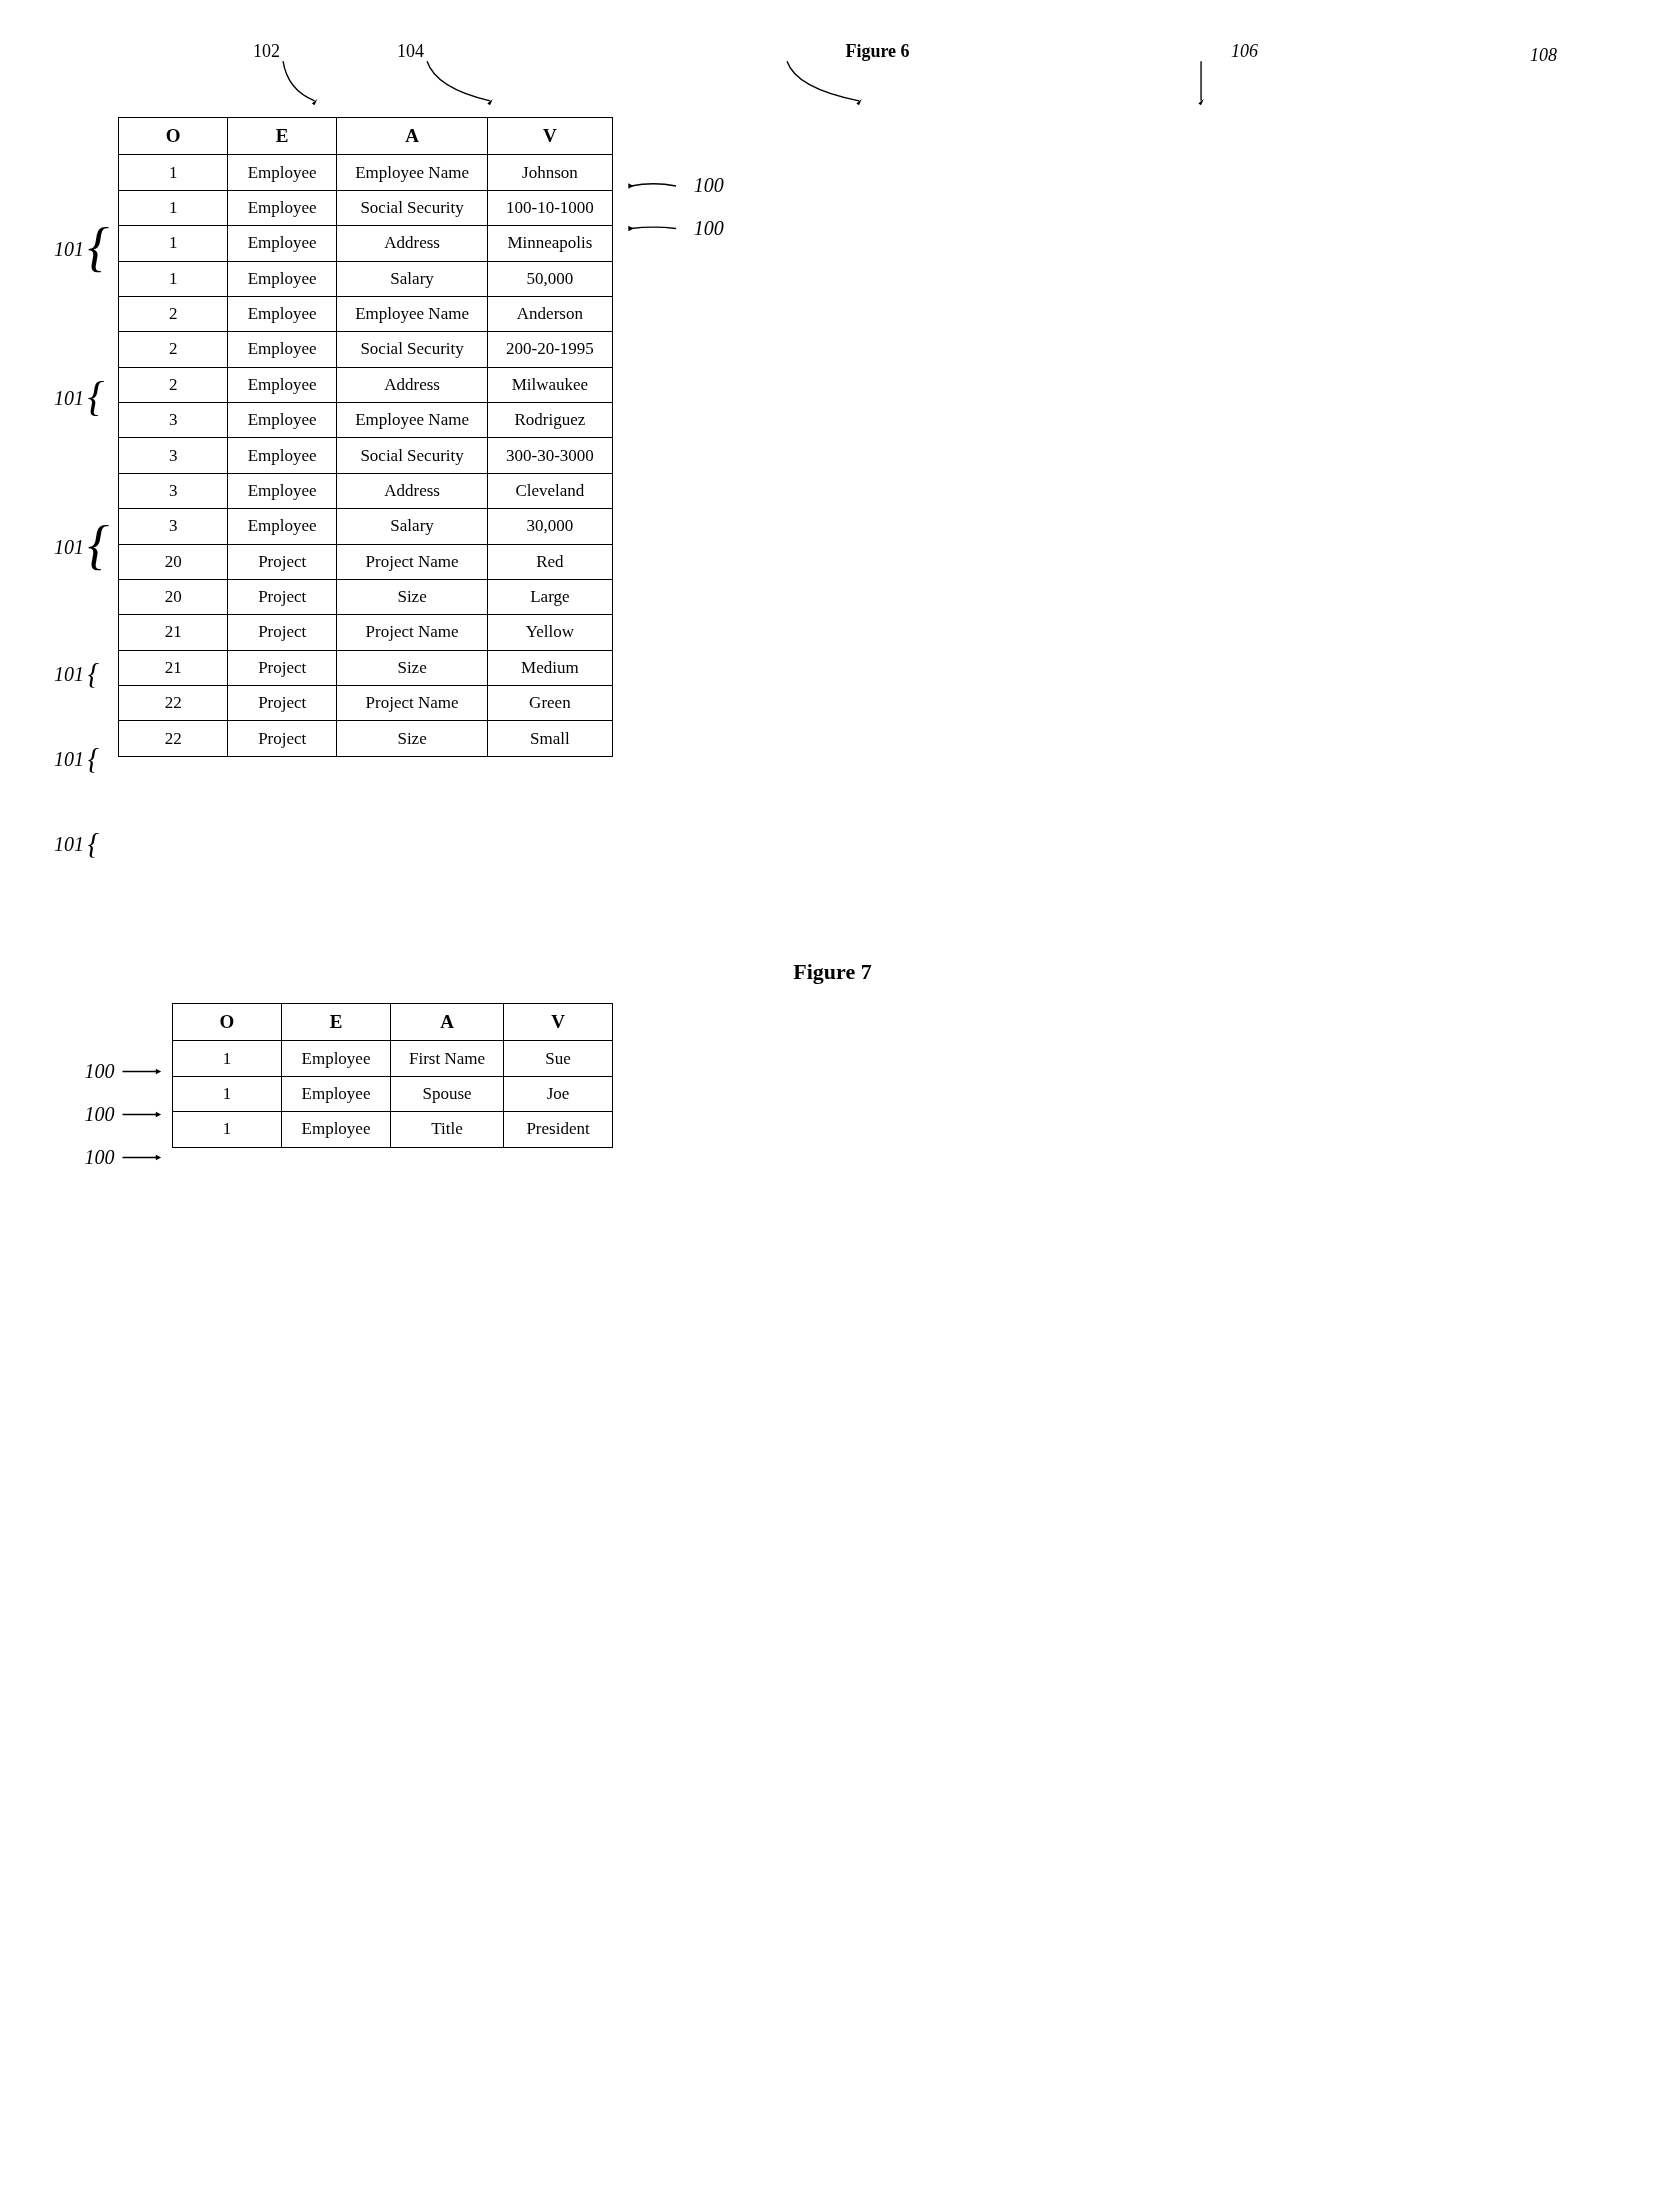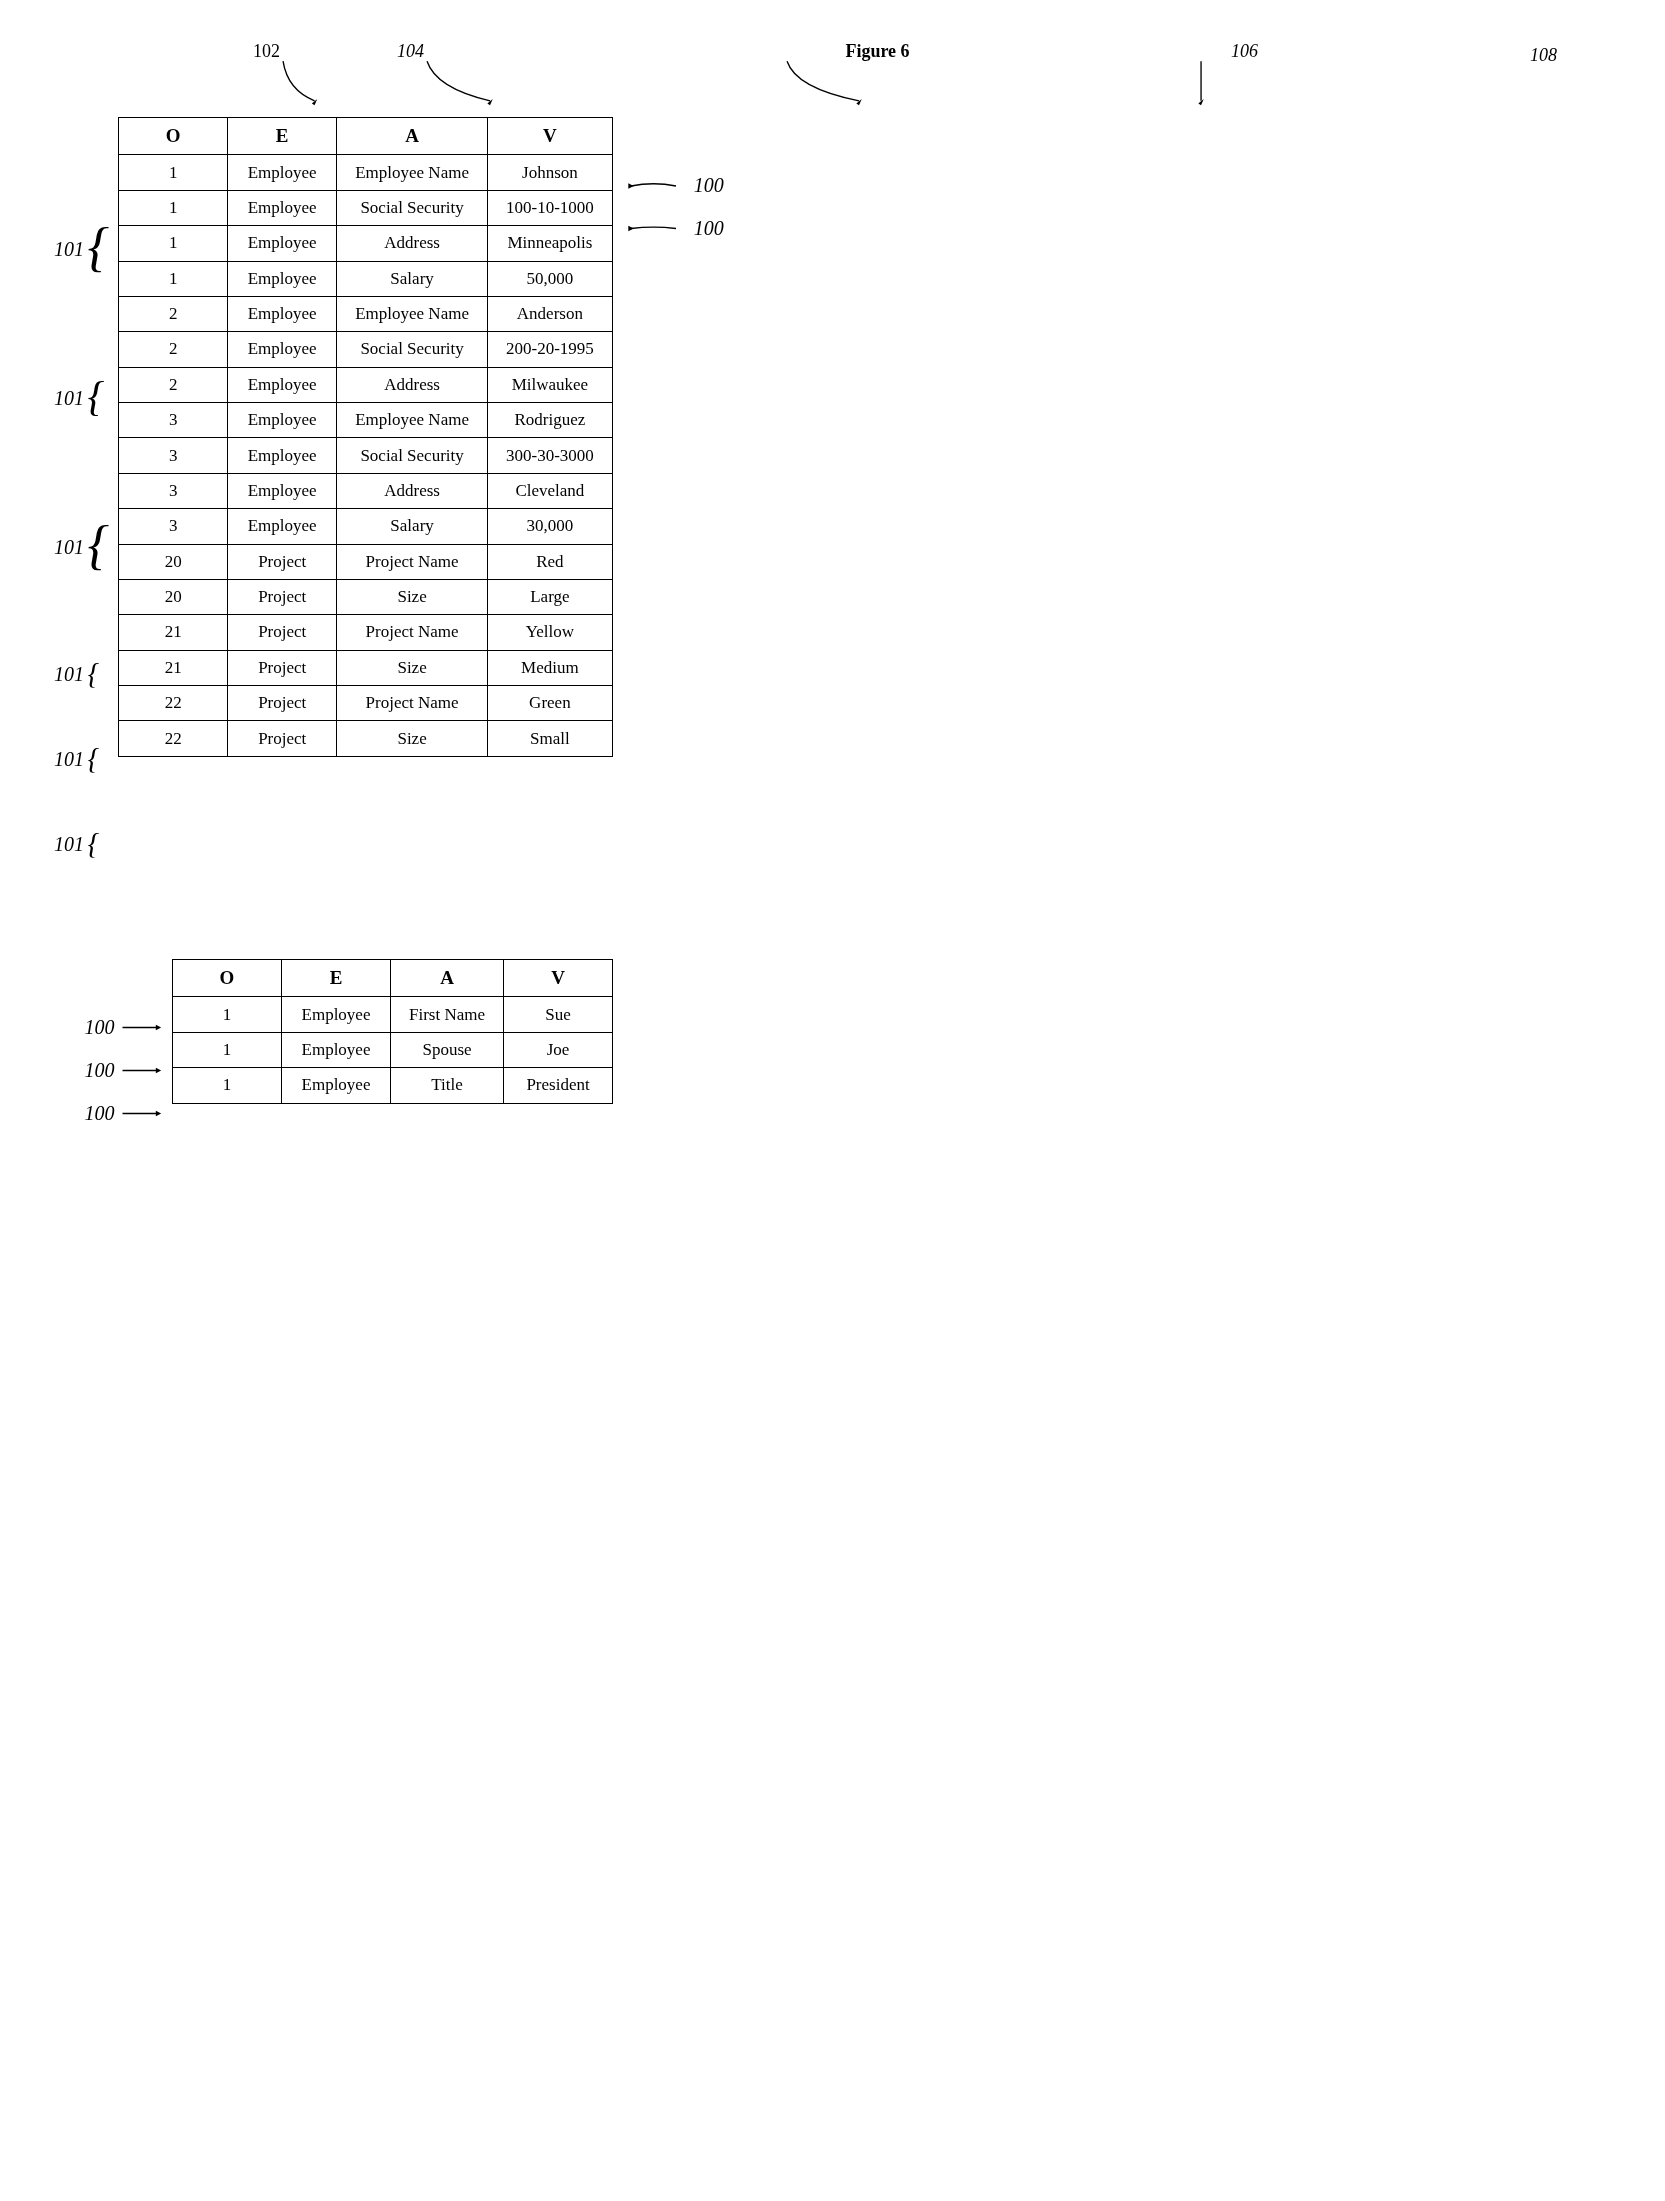--- a/index.html
+++ b/index.html
@@ -77,21 +77,21 @@
 <body>
 
 <div class="figure-section">
 
   <div style="position:relative; margin-left:90px; height:81px; margin-bottom:0px;">
 
     <div style="position:absolute; left:109px; top:4.5px; font-size:18px;">
       <span>102</span>
     </div>
 
-    <div style="position:absolute; left:253px; top:4.5px; font-style:italic; font-size:18px;text-align:right;">
+    <div style="position:absolute; left:253px; top:4.5px; font-size:18px;text-align:right;">
       <span>104</span>
     </div>
 
     <div style="position:absolute; left:50%; transform:translateX(-50%); top:4.5px; font-weight:bold; font-size:18px;">
       <span>Figure 6</span>
     </div>
 
     <div style="position:absolute; right:353px; top:4.5px; font-style:italic; font-size:18px;">
       <span>106</span>
     </div>
@@ -283,20 +283,23 @@
           <path d="M 60,25 Q 35,22 10,25" fill="none" stroke="#000" stroke-width="1.5"></path>
           <polygon points="7,22 7,28 13,25" fill="#000"></polygon>
         </svg>
         <span style="font-style:italic; font-size:20px;">100</span>
       </div>
     </div>
   </div>
 </div>
 
 <div class="figure-section" style="margin-top: 54px;">
+  <div class="fig-header">
+    <span style="font-weight:bold; font-size:22px;">Figure 7</span>
+  </div>
 
   <div style="margin-top:18px;" class="table-with-sides">
 
     <div class="left-side" style="padding-top:47px; min-width:109px;">
       <div style="display:flex; align-items:center; height:43px; justify-content:flex-end;">
         <span style="font-style:italic; font-size:20px;">100</span>
         <svg width="45" height="27" style="margin-left:3.6px;" viewBox="0 0 50 30">
           <path d="M 5,15 Q 25,15 45,15" fill="none" stroke="#000" stroke-width="1.5"></path>
           <polygon points="42,12 42,18 48,15" fill="#000"></polygon>
         </svg>

